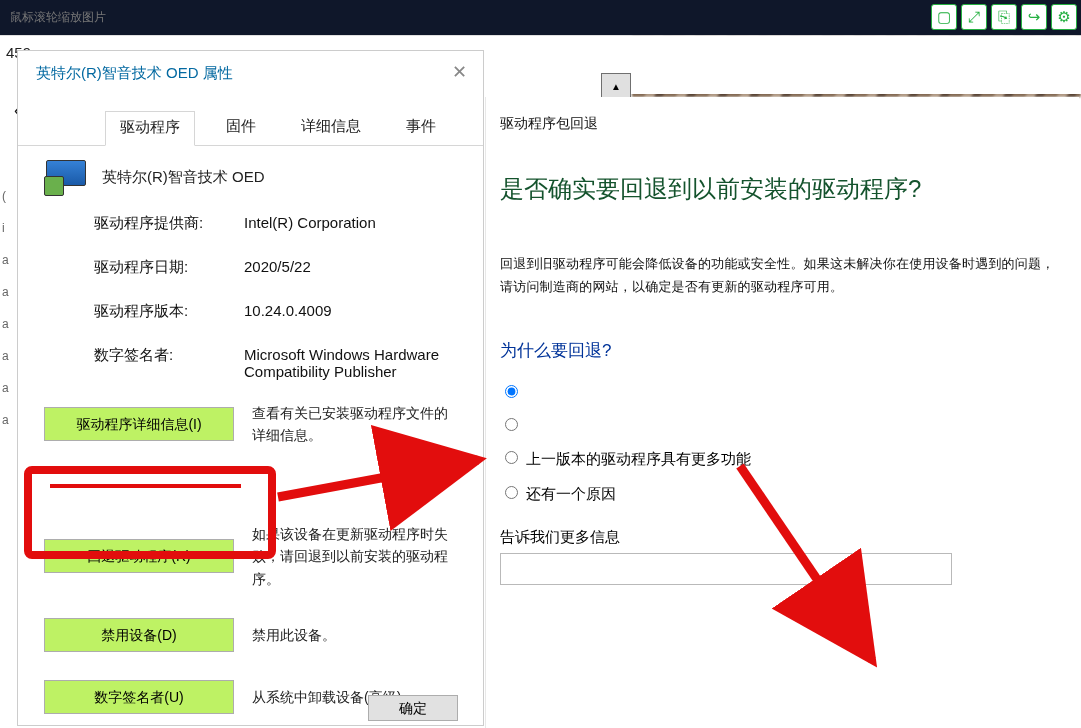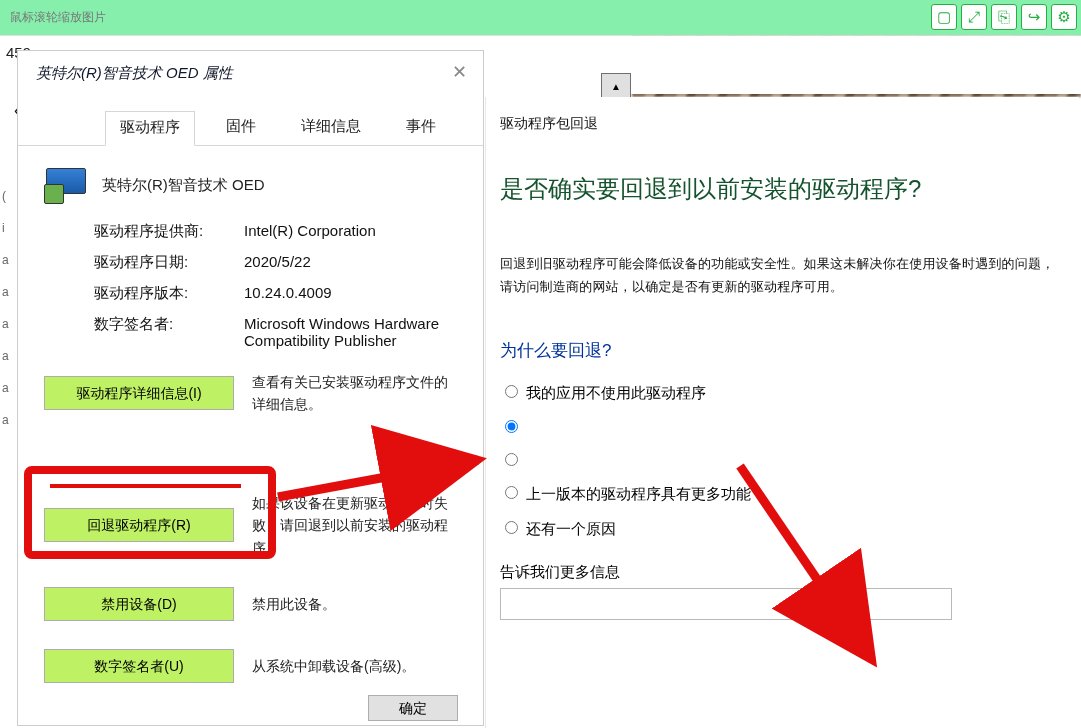--- a/index.html
+++ b/index.html
@@ -13,21 +13,21 @@
     overflow: hidden;
     color: #000;
   }
 
   
   .topbar {
     position: absolute;
     left: 0; top: 0;
     width: 1081px;
     height: 36px;
-    background: #86efac;
+    background: #0f172a;
     border-bottom: 1px solid #e0e0e0;
     box-sizing: border-box;
   }
   .topbar-title {
     font-size: 12px;
     color: #777;
     padding: 9px 10px;
   }
   .topbar-btns {
     position: absolute;
@@ -115,22 +115,21 @@
     left: 17px; top: 50px;
     width: 467px;
     height: 676px;
     background: #fff;
     border: 1px solid #ccc;
     box-sizing: border-box;
   }
   .prop-title {
     padding: 13px 18px;
     font-size: 15px;
-    color: #0f172a;
-    font-style: italic;
+    color: #0369a1;
   }
   .prop-close {
     position: absolute;
     top: 10px; right: 16px;
     font-size: 18px;
     color: #888;
     cursor: pointer;
   }
 
   .tabs {
@@ -158,21 +157,20 @@
   }
 
   .prop-body {
     padding: 14px 26px;
   }
   .device-row {
     display: flex;
     align-items: center;
     gap: 16px;
     margin-bottom: 20px;
-    margin-top: 8px;
   }
   .device-icon {
     width: 42px; height: 34px;
     position:relative;
   }
   .device-icon .screen{
     position:absolute; left:2px; top:0; width:38px; height:24px;
     border-radius:2px;
     background: linear-gradient(#3581d6, #1a5aa8);
     border:1px solid #333;
@@ -182,21 +180,21 @@
     background:#6ab04c; border:1px solid #333; border-radius:2px;
   }
   .device-name {
     font-size: 15px;
     color: #222;
   }
 
   .kv {
     display: grid;
     grid-template-columns: 150px 1fr;
-    row-gap: 12px;
+    row-gap: 25px;
     margin: 18px 0 22px 50px;
     font-size: 15px;
   }
   .kv .label { color: #111; }
   .kv .value { color: #111; }
 
   .btn-win {
     display: inline-block;
     min-width: 178px;
     height: 34px;
@@ -441,21 +439,20 @@
 <div class="focus-inner-cap"></div>
 
 <div class="roll-dialog">
   <div class="roll-title">驱动程序包回退</div>
   <div class="roll-body">
     <div class="roll-head">是否确实要回退到以前安装的驱动程序?</div>
     <div class="roll-para">回退到旧驱动程序可能会降低设备的功能或安全性。如果这未解决你在使用设备时遇到的问题，请访问制造商的网站，以确定是否有更新的驱动程序可用。</div>
     <div class="roll-sub">为什么要回退?</div>
 
     <div class="radio-list">
-      <label><input type="radio" name="rb" style=""><span>我的应用不使用此驱动程序</span></label>
       <label><input type="radio" name="rb" checked="" style=""></label>
       <label><input type="radio" name="rb" style=""></label>
       <label><input type="radio" name="rb" style=""><span>上一版本的驱动程序具有更多功能</span></label>
       <label><input type="radio" name="rb" style=""><span>还有一个原因</span></label>
     </div>
 
     <div class="more-label">告诉我们更多信息</div>
     <input class="more-input" type="text" style="">
   </div>
 

